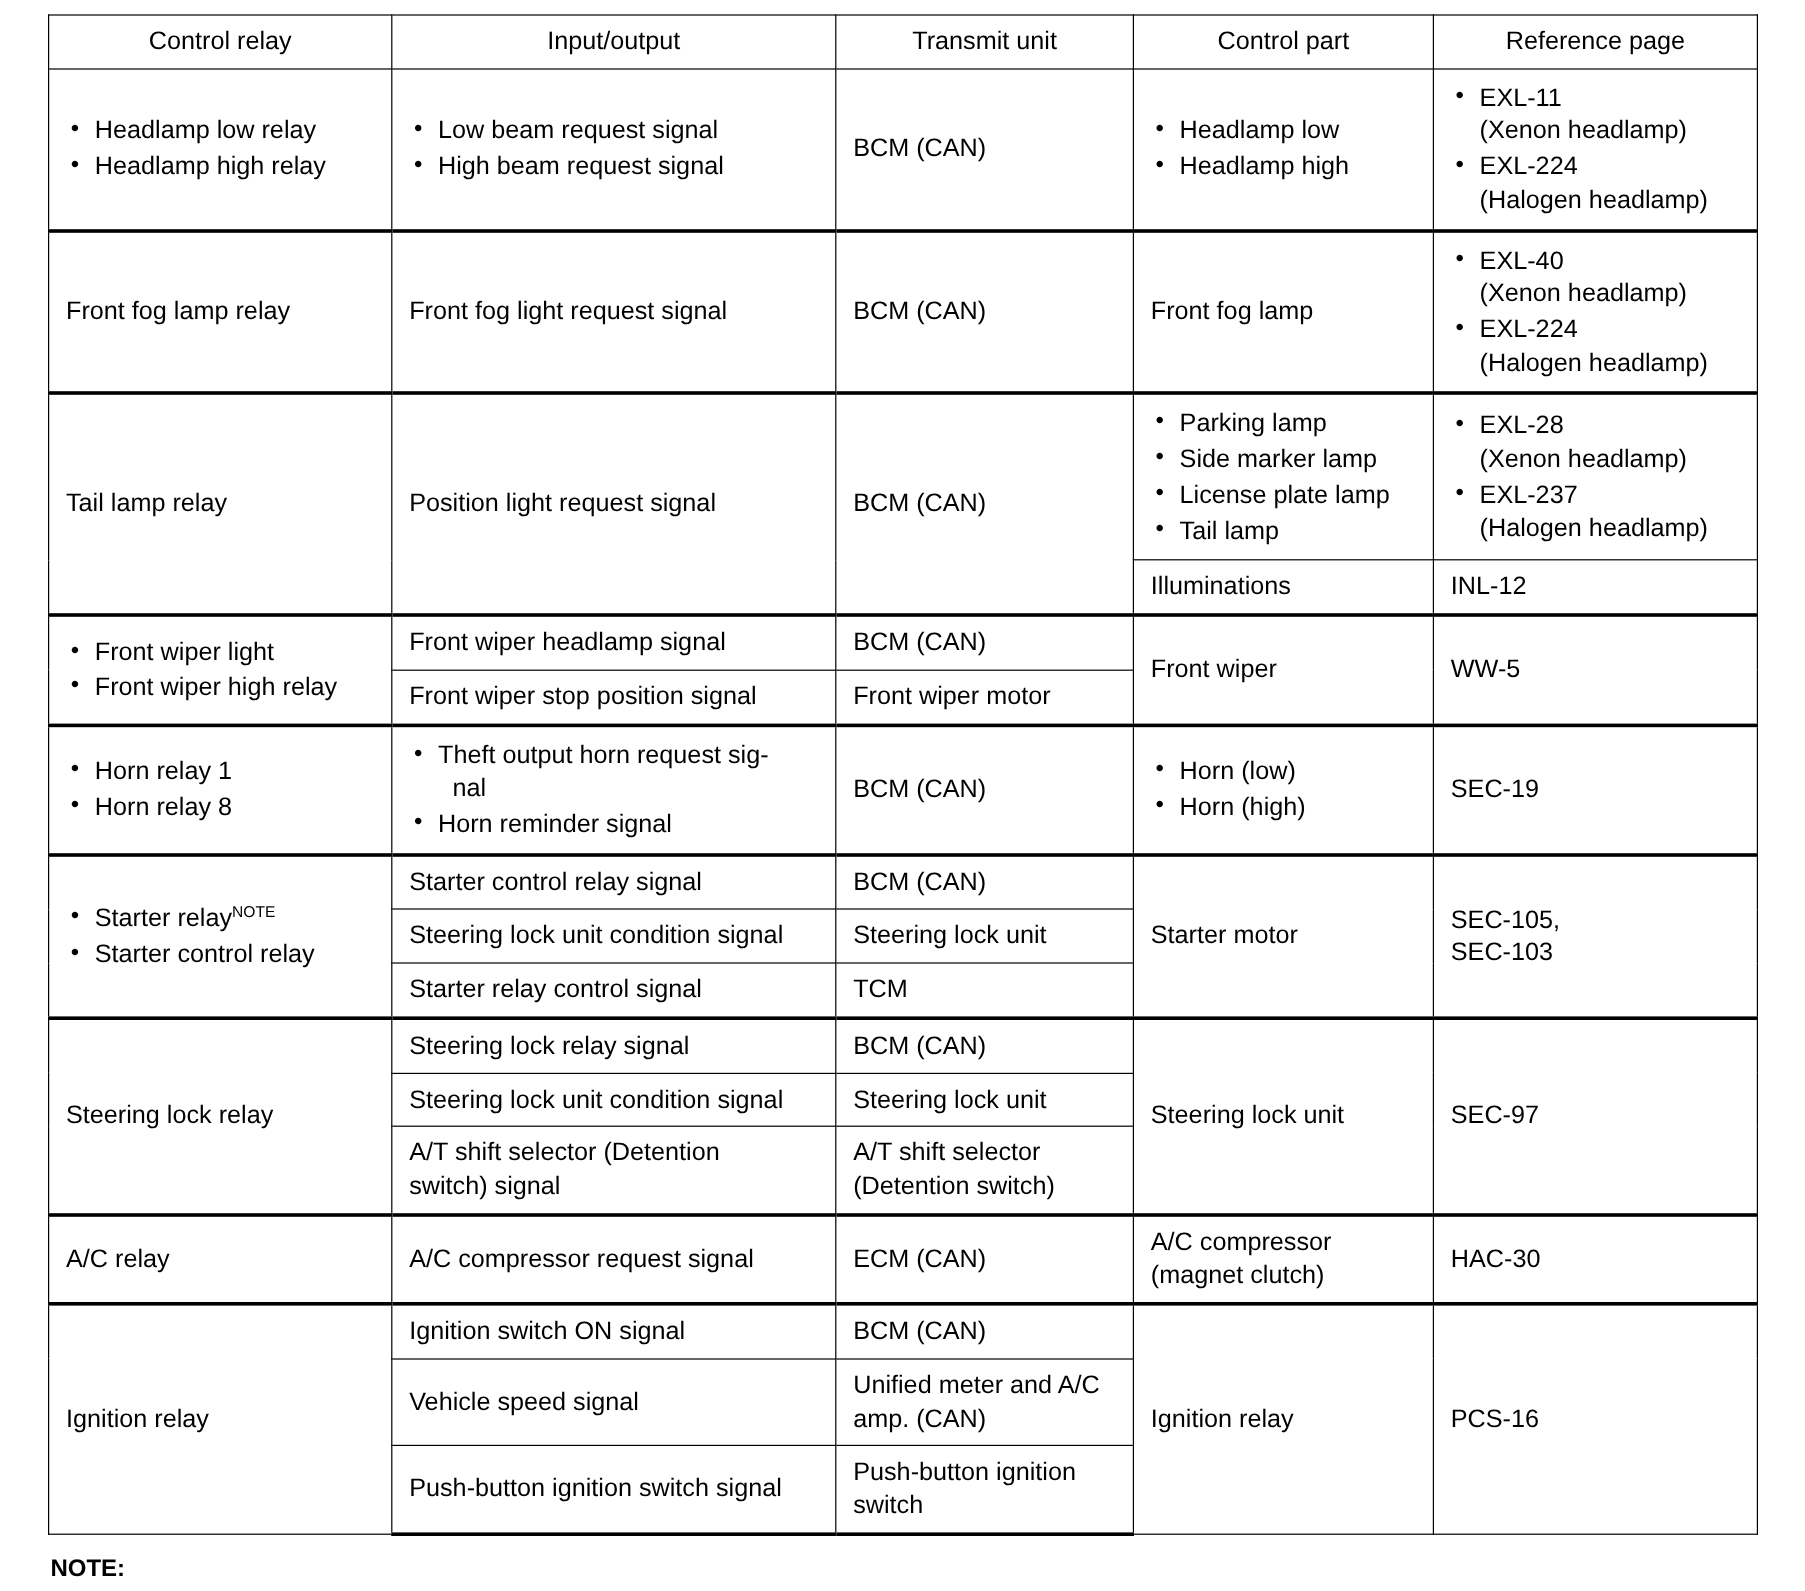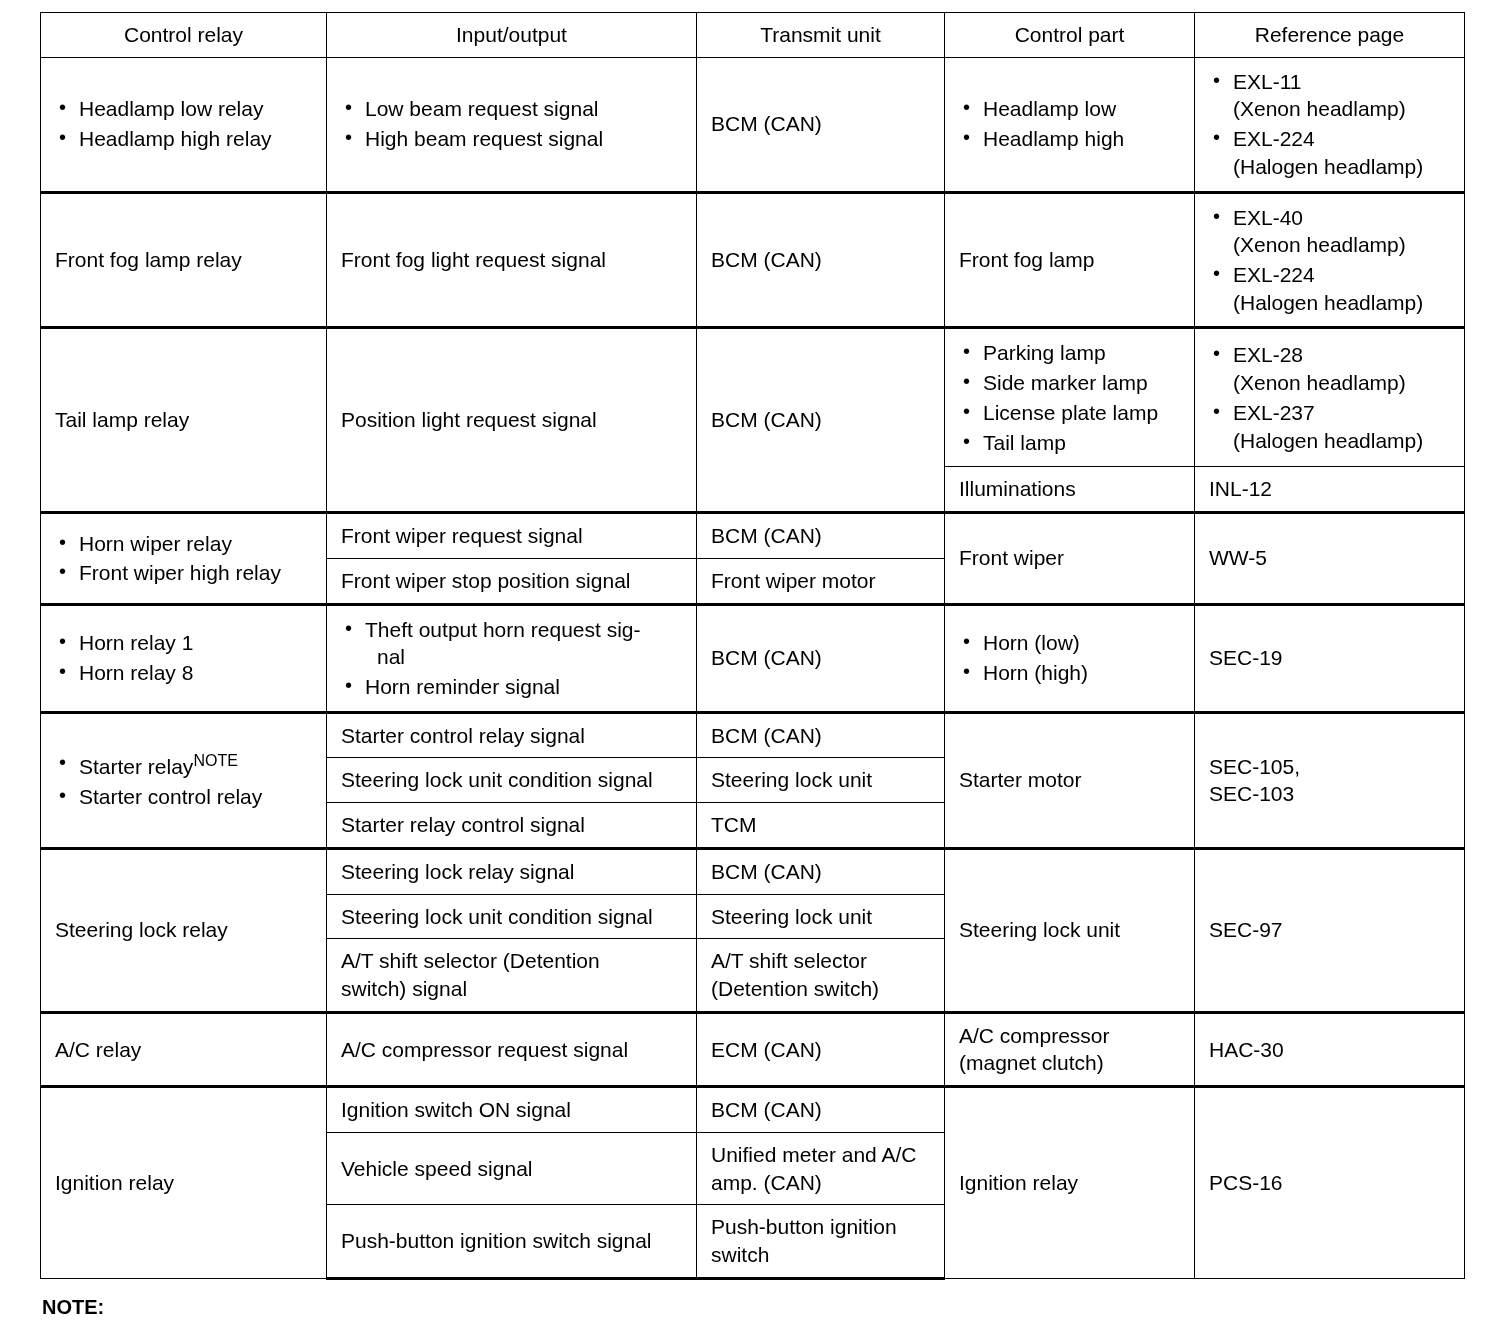--- a/index.html
+++ b/index.html
@@ -72,21 +72,21 @@
     font-size: 20px;
   }
   ul.bl li .sub {
     display: block;
     padding-left: 0;
     margin-left: 12px;
   }
   .lnk {
   }
   .note-sup {
-    font-size: 16px;
+    font-size: 13px;
     vertical-align: super;
   }
   .footnote {
     margin-top: 16px;
     padding-left: 2px;
   }
   .footnote .ft-title {
     font-weight: bold;
     font-size: 20px;
     margin-bottom: 8px;
@@ -200,25 +200,25 @@
       <tr>
         <td>Illuminations</td>
         <td>
           <span class="lnk">INL-12</span>
         </td>
       </tr>
 
       <tr class="group-top">
         <td rowspan="2">
           <ul class="bl">
-            <li>Horn wiper relay</li>
+            <li>Front wiper light</li>
             <li>Front wiper high relay</li>
           </ul>
         </td>
-        <td>Front wiper request signal</td>
+        <td>Front wiper headlamp signal</td>
         <td>BCM (CAN)</td>
         <td rowspan="2">Front wiper</td>
         <td rowspan="2">
           <span class="lnk">WW-5</span>
         </td>
       </tr>
       <tr>
         <td>Front wiper stop position signal</td>
         <td>Front wiper motor</td>
       </tr>

